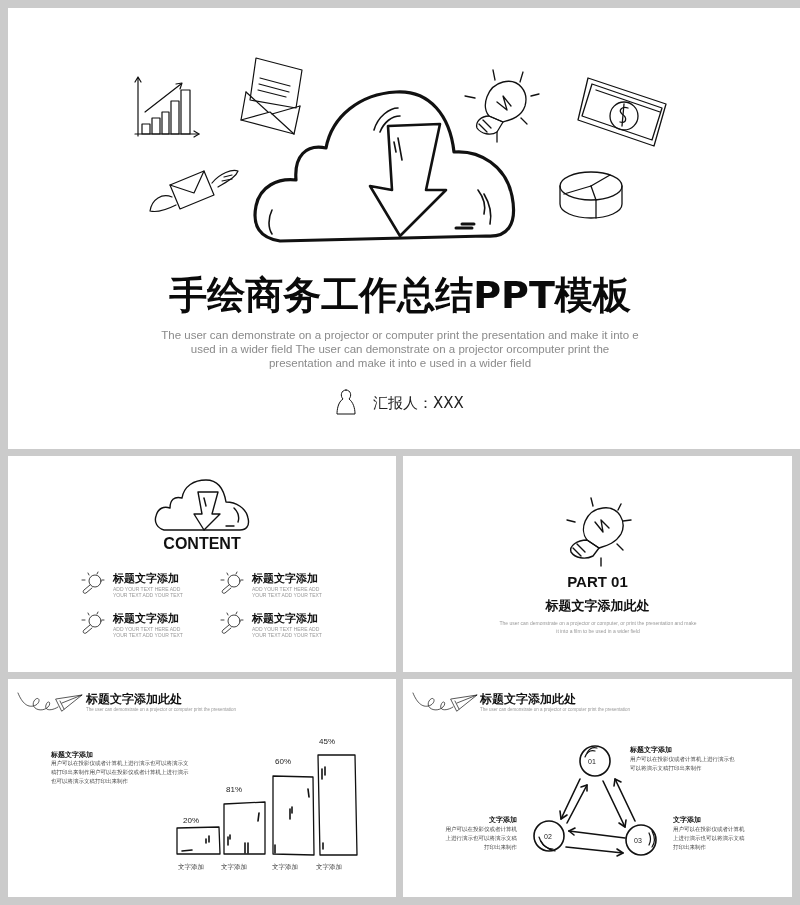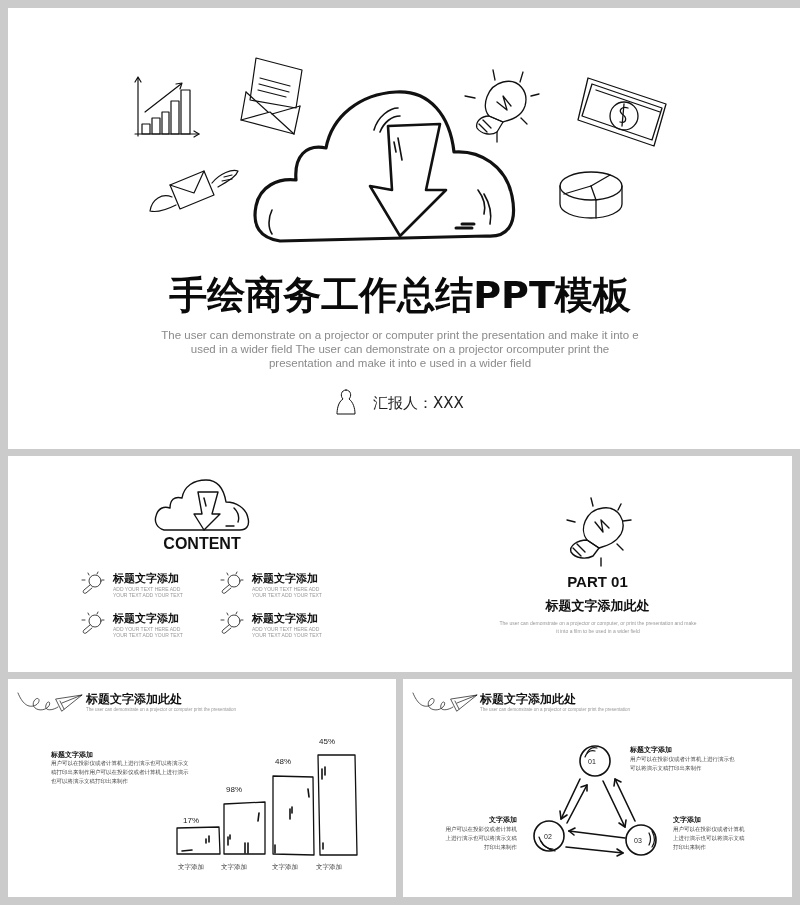--- a/index.html
+++ b/index.html
@@ -1,19 +1,19 @@
 <!DOCTYPE html>
 <html><head>
 <meta charset="utf-8">
 <style>
   html,body{margin:0;padding:0;}
   body{width:800px;height:905px;background:#cbcbcb;position:relative;overflow:hidden;font-family:"DejaVu Sans","Liberation Sans",sans-serif;color:#111;}
   .slide{position:absolute;background:#ffffff;overflow:hidden;}
   #s1{left:8px;top:8px;width:784px;height:441px;padding-left:20px;}
-  #s2{left:8px;top:456px;width:388px;height:216px;padding-left:36px;}
+  #s2{left:8px;top:456px;width:388px;height:216px;}
   #s3{left:403px;top:456px;width:389px;height:216px;}
   #s4{left:8px;top:679px;width:388px;height:218px;}
   #s5{left:403px;top:679px;width:389px;height:218px;}
   svg{position:absolute;overflow:visible;}
   .stroke{fill:none;stroke:#111;stroke-linecap:round;stroke-linejoin:round;}
   .abs{position:absolute;}
   .center{text-align:center;}
   .s1-title{left:0;width:784px;top:262px;font-size:38px;font-weight:bold;letter-spacing:0px;color:#0a0a0a;}
   .s1-desc{left:150px;width:484px;top:320px;font-size:11.5px;line-height:14px;color:#8a8a8a;font-family:"Liberation Sans",sans-serif;}
   .s1-reporter{left:365px;top:386px;font-size:15px;color:#222;}
@@ -248,23 +248,23 @@
         <path d="M46 14 L66 6"></path>
         <path d="M44 12 L48 20"></path>
     </g>
   </svg>
   <div class="abs hdr-title" style="left:78px;top:12px">标题文字添加此处</div>
   <div class="abs hdr-sub" style="left:78px;top:28px">The user can demonstrate on a projector or computer print the presentation</div>
 
   <div class="abs block-title" style="left:43px;top:71px">标题文字添加</div>
   <div class="abs block-body" style="left:43px;top:80px;width:140px;line-height:9px;font-size:5.5px">用户可以在投影仪或者计算机上进行演示也可以将演示文稿打印出来制作用户可以在投影仪或者计算机上进行演示也可以将演示文稿打印出来制作</div>
 
-  <div class="abs pct center" style="left:162px;top:137px;width:42px">17%</div>
-  <div class="abs pct center" style="left:205px;top:106px;width:42px">98%</div>
-  <div class="abs pct center" style="left:254px;top:78px;width:42px">48%</div>
+  <div class="abs pct center" style="left:162px;top:137px;width:42px">20%</div>
+  <div class="abs pct center" style="left:205px;top:106px;width:42px">81%</div>
+  <div class="abs pct center" style="left:254px;top:78px;width:42px">60%</div>
   <div class="abs pct center" style="left:298px;top:58px;width:42px">45%</div>
 
   <svg style="left:160px;top:70px" width="190" height="110" viewBox="0 0 190 110">
     <g class="stroke" stroke-width="1.3">
       <path d="M9 85 L51 84 L52 111 L9 111 Z" transform="translate(0,-6)"></path>
       <path d="M56 55 L97 53 L97 105 L56 105 Z"></path>
       <path d="M105 27 L145 28 L146 106 L105 105 Z"></path>
       <path d="M150 6 L187 6 L189 106 L152 106 Z"></path>
     </g>
     <g class="stroke" stroke-width="1.6">

